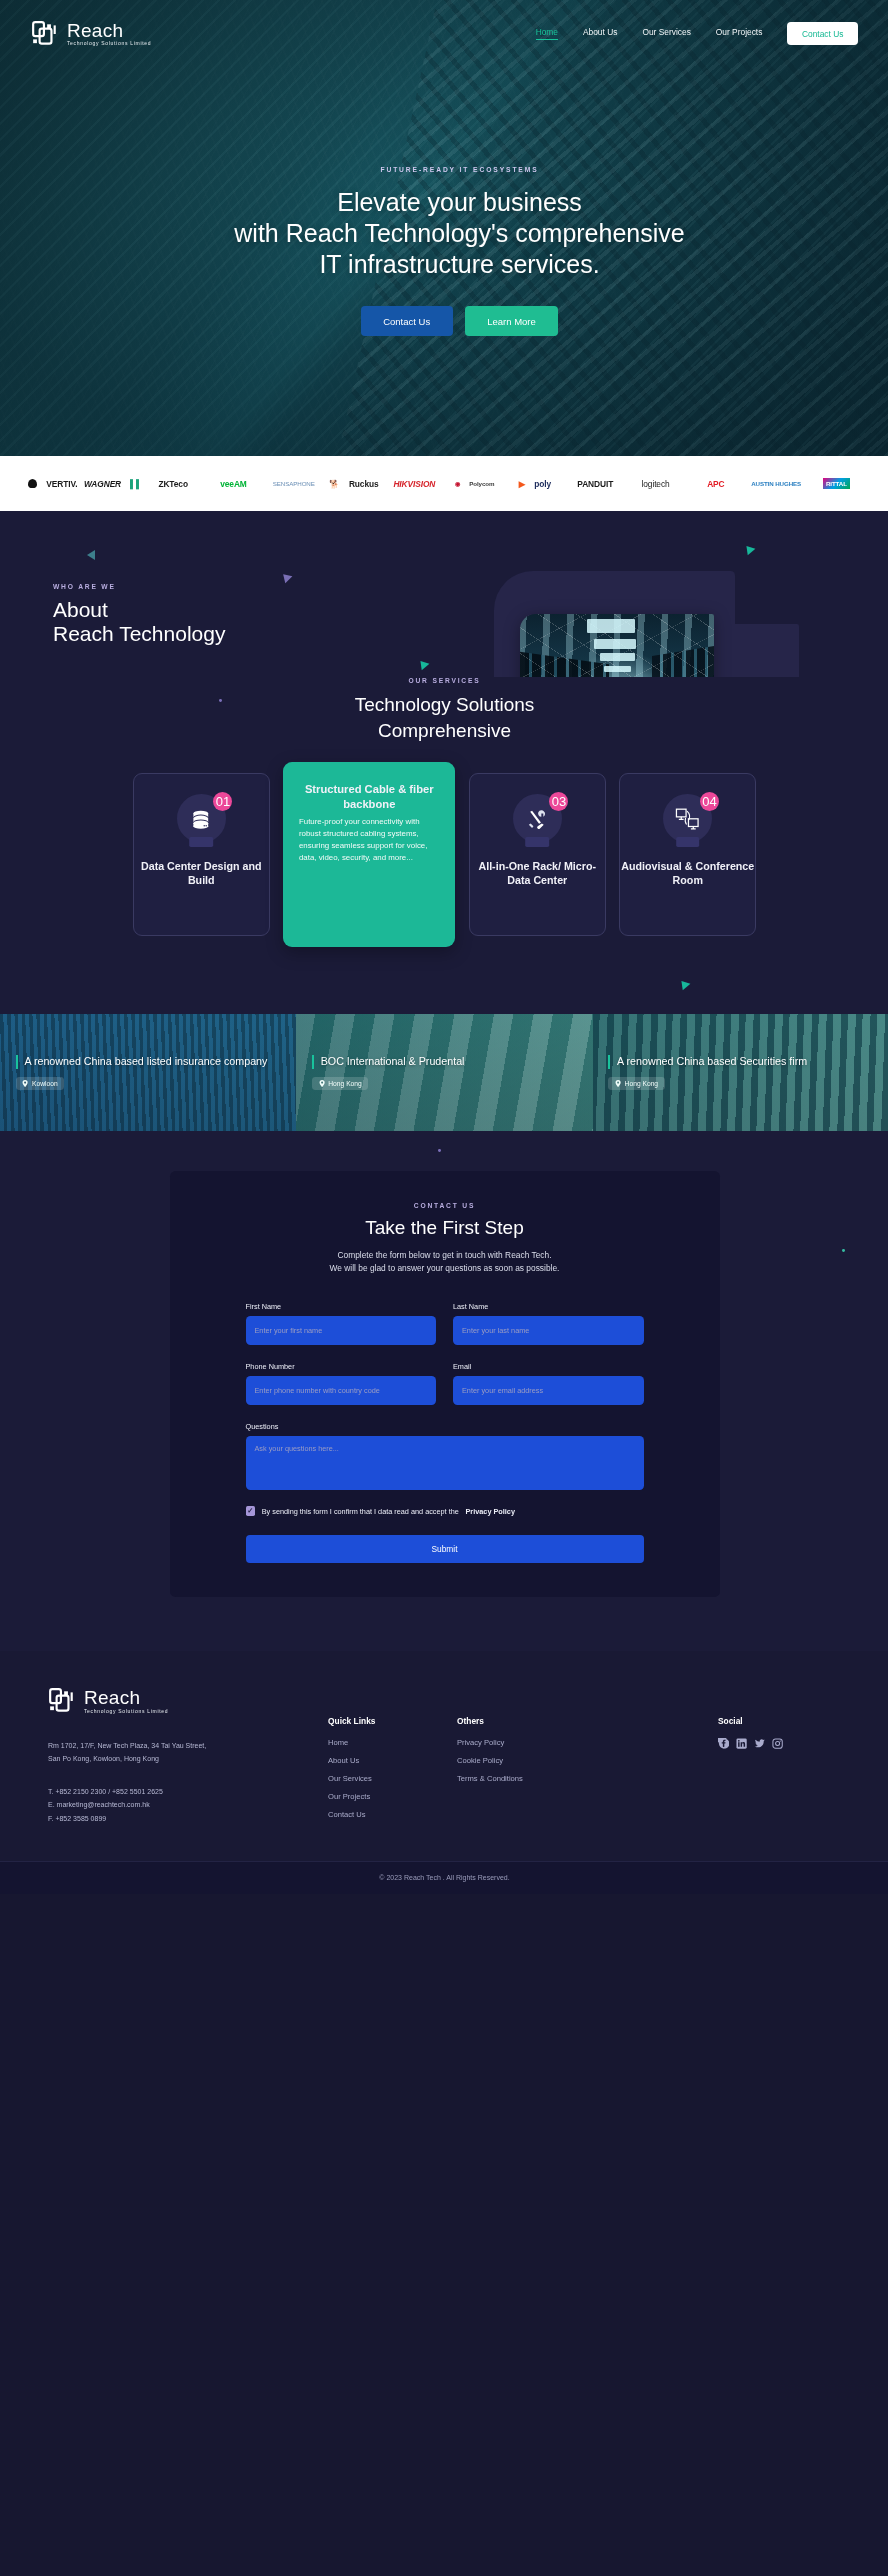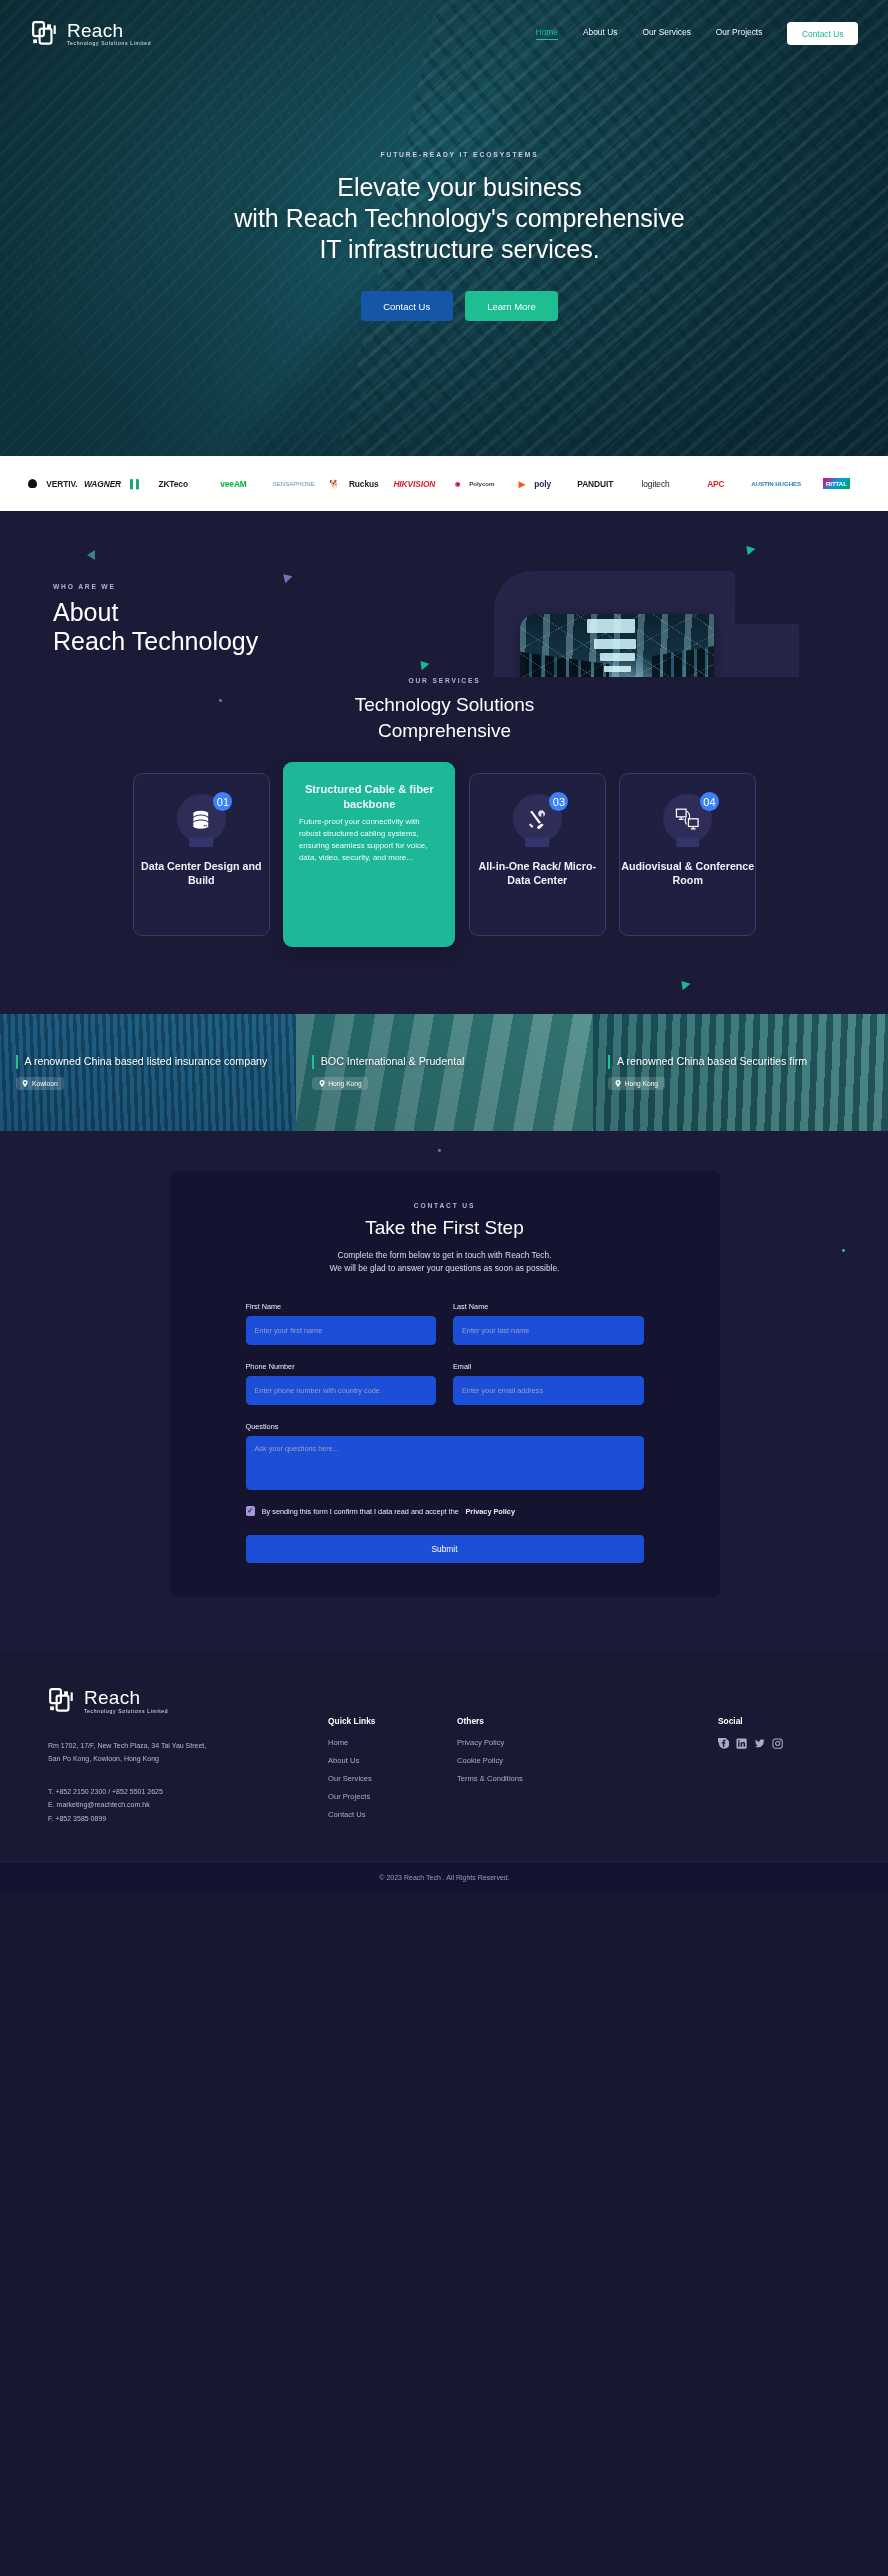--- a/index.html
+++ b/index.html
@@ -47,41 +47,41 @@
   .brand-mark{width:28px;height:28px;flex:0 0 28px;}
   .brand-txt{line-height:1;}
   .brand-name{font-size:19px;font-weight:400;letter-spacing:0.3px;color:#fff;}
   .brand-sub{font-size:5px;letter-spacing:0.7px;color:#e9eef2;margin-top:1.7px;}
   .nav-right{margin-left:auto;display:flex;align-items:center;gap:25px;}
   .nav-link{font-size:8.4px;color:#f2f6f8;text-decoration:none;position:relative;padding-bottom:3.9px;white-space:nowrap;}
   .nav-link.active{color:#18c49a;}
   .nav-link.active::after{content:"";position:absolute;left:0;right:0;bottom:0;height:1.7px;background:#18c49a;}
   .nav-cta{background:#fff;color:#14b892;font-size:8.4px;border-radius:3.9px;padding:6.7px 14.6px;border:none;cursor:pointer;white-space:nowrap;font-family:inherit;}
 
-  .hero-inner{position:absolute;left:0;right:0;top:151px;text-align:center;z-index:11;margin-left:30px;}
+  .hero-inner{position:absolute;left:0;right:0;top:166px;text-align:center;z-index:11;margin-left:30px;}
   .hero-eyebrow{font-size:6.7px;letter-spacing:1.9px;color:#cfc8ee;font-weight:700;margin-bottom:13.5px;}
   .hero-title{font-size:25px;line-height:1.25;font-weight:400;color:#fff;text-shadow:0 1.1px 7.9px rgba(0,0,0,.30);}
   .hero-btns{margin-top:26px;display:flex;justify-content:center;gap:12.3px;}
   .btn{border:none;border-radius:3.9px;font-size:9.5px;padding:9.5px 22.4px;cursor:pointer;color:#fff;font-family:inherit;}
   .btn-blue{background:#1556a8;}
   .btn-green{background:#1fbd92;}
 
   
   .logos{background:#fff;height:55px;display:flex;align-items:center;justify-content:center;gap:0;padding:0 22.4px;}
   .logo-item{flex:1 1 0;display:flex;align-items:center;justify-content:center;height:29px;font-size:8.4px;color:#1b1b1b;}
   .lg{display:flex;align-items:flex-start;gap:9px;font-weight:800;letter-spacing:-0.1px;white-space:nowrap;}
   .lg-sm{font-size:6.2px;font-weight:700;}
   .dot-v{width:9.5px;height:9.5px;border-radius:50% 50% 50% 50%/60% 60% 40% 40%;background:#111;display:inline-block;}
 
   
   .about{position:relative;background:#1b1b38;padding:54px 0 112px;overflow:hidden;}
   .about-wrap{width:889px;position:relative;}
   .about-left{position:absolute;left:53px;top:18px;width:337px;z-index:5;}
   .eyebrow{font-size:6.7px;letter-spacing:1.8px;color:#b9aee0;font-weight:700;margin-bottom:7.9px;}
-  .h2{font-size:25px;line-height:1.15;font-weight:400;color:#fff;}
+  .h2{font-size:21px;line-height:1.15;font-weight:400;color:#fff;}
 
   .deco-wrap{position:absolute;left:443px;top:0;width:393px;height:404px;}
   .dsq{position:absolute;background:#262549;border-radius:2.2px;}
   .dsq.r1{left:51px;top:5.6px;width:241px;height:326px;border-radius:39px 4.5px 4.5px 39px;}
   .dsq.r2{left:269px;top:59px;width:87px;height:56px;}
   .about-img{
     position:absolute;left:77px;top:49px;width:194px;height:168px;border-radius:15.7px 2.2px 2.2px 2.2px;overflow:hidden;
     background:
       radial-gradient(circle at 52% 60%, rgba(190,240,248,.55) 0 16%, rgba(0,0,0,0) 45%),
       linear-gradient(180deg,#0c2230 0%,#15394a 35%,#6fc3d6 78%,#bfe8f2 100%);
@@ -115,21 +115,21 @@
   .card{
     width:137px;height:163px;border-radius:9px;border:0.6px solid #3a3a62;background:#1f1f41;
     display:flex;flex-direction:column;align-items:center;padding-top:20px;position:relative;
   }
   .card.hi{
     background:#1cb897;border:none;width:172px;height:185px;margin-top:-11.2px;
     padding:20px 15.7px 0;text-align:center;box-shadow:0 5.6px 17px rgba(0,0,0,.28);
   }
   .icon-blob{width:49px;height:49px;border-radius:50%;background:#2e2d58;display:flex;align-items:center;justify-content:center;position:relative;}
   .icon-blob::after{content:"";position:absolute;bottom:-3.4px;left:50%;transform:translateX(-50%);width:23.6px;height:10px;background:#35346a;border-radius:1.7px;}
-  .num-badge{position:absolute;top:-2.2px;right:-6.7px;width:19px;height:19px;border-radius:50%;background:#3b82f6;color:#fff;font-size:11px;display:flex;align-items:center;justify-content:center;z-index:3;}
+  .num-badge{position:absolute;top:-2.2px;right:-6.7px;width:19px;height:19px;border-radius:50%;background:#ec4899;color:#fff;font-size:13px;display:flex;align-items:center;justify-content:center;z-index:3;}
   .card-title{margin-top:15.7px;font-size:10.7px;line-height:1.35;font-weight:700;color:#f1f1f8;}
   .card.hi .card-title{margin-top:0;font-size:11.2px;}
   .card.hi .card-desc{margin-top:4px;font-size:7.9px;line-height:1.5;color:#f3fbf8;text-align:left;}
   .cursor-arrow{position:absolute;right:14.6px;bottom:10px;width:0;height:0;}
 
   
   .projects{display:flex;width:889px;height:117px;}
   .proj{flex:1 1 0;position:relative;overflow:hidden;display:flex;flex-direction:column;justify-content:center;padding:0 15.7px;}
   .proj-bg{position:absolute;inset:0;}
   .p1 .proj-bg{background:

